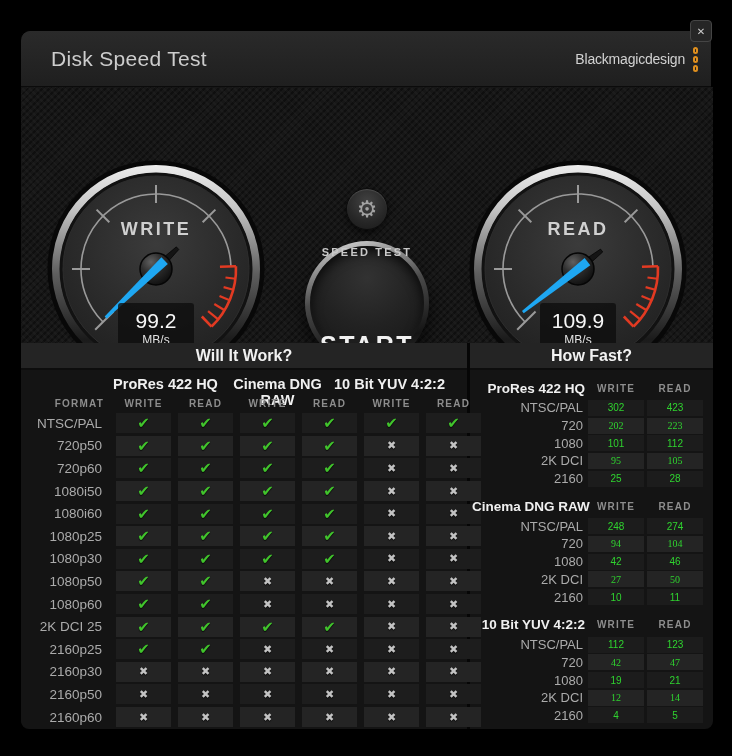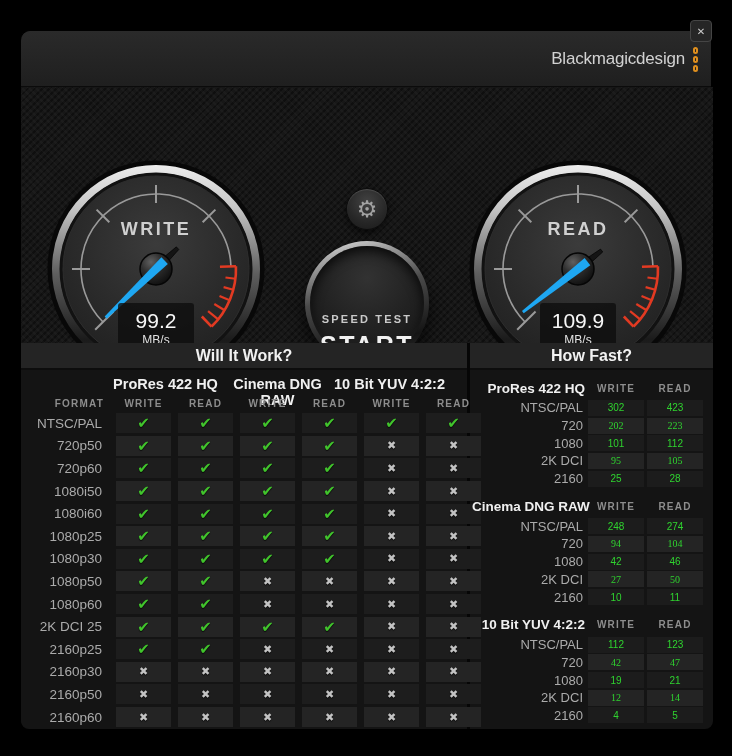--- a/index.html
+++ b/index.html
@@ -9,21 +9,21 @@
   .window{position:absolute;left:20px;top:30px;width:692px;height:698px;
     background:#151515;border-radius:10px 10px 8px 8px;border:1px solid #000;
     box-shadow:inset 0 1px 0 rgba(255,255,255,.08), 0 0 18px rgba(0,0,0,.9);}
 
   .titlebar{position:absolute;left:0;top:0;width:100%;height:56px;
     background:linear-gradient(180deg,#2a2a2a,#1f1f1f);
     border-radius:10px 10px 0 0;border-bottom:1px solid #0b0b0b;}
   .title{position:absolute;left:30px;top:0;line-height:56px;font-size:21px;
     color:#cdcdcd;letter-spacing:.3px;font-weight:400;}
   .brand{position:absolute;right:13px;top:0;height:56px;display:flex;align-items:center;gap:8px;}
-  .brand-text{color:#d2d2d2;font-size:17px;letter-spacing:-.2px;}
+  .brand-text{color:#d2d2d2;font-size:14px;letter-spacing:-.2px;}
   .logo-mark{display:flex;flex-direction:column;gap:2px;}
   .logo-sq{width:5px;height:7px;border:2.5px solid #df8f1e;border-radius:3px;}
 
   .close-btn{position:absolute;left:690px;top:20px;width:22px;height:22px;border-radius:4px;
     background:#262626;border:1px solid #454545;color:#cfcfcf;font-size:10px;font-weight:bold;
     display:flex;align-items:center;justify-content:center;cursor:pointer;z-index:5;}
 
   .gauge-area{position:absolute;left:0;top:56px;width:692px;height:256px;
     background-color:#171717;
     background-image:
@@ -40,21 +40,21 @@
     box-shadow:inset 0 1px 1px rgba(255,255,255,.14), 0 3px 6px rgba(0,0,0,.6);
     display:flex;align-items:center;justify-content:center;cursor:pointer;}
   .gear-glyph{font-size:23px;color:#a2a2a2;line-height:1;}
 
   .start-btn{position:absolute;left:284px;top:154px;width:124px;height:124px;border-radius:50%;
     background:linear-gradient(165deg,#ececec 0%,#a5a5a5 16%,#4a4a4a 42%,#141414 78%,#3a3a3a 100%);
     box-shadow:0 8px 16px rgba(0,0,0,.7);padding:5px;cursor:pointer;}
   .start-inner{width:100%;height:100%;border-radius:50%;
     background:radial-gradient(circle at 50% 28%, #323232 0%, #222 48%, #151515 100%);
     box-shadow:inset 0 5px 12px rgba(0,0,0,.75), inset 0 -2px 4px rgba(255,255,255,.04);
-    display:flex;flex-direction:column;align-items:center;justify-content:flex-end;gap:6px;}
+    display:flex;flex-direction:column;align-items:center;justify-content:space-between;gap:6px;}
   .start-sub{color:#c9c9c9;font-size:11px;font-weight:bold;letter-spacing:2.2px;}
   .start-main{color:#f1f1f1;font-size:25px;font-weight:bold;letter-spacing:2.5px;}
 
   .lower{position:absolute;left:0;top:312px;width:692px;height:386px;
     background:#141414;border-radius:0 0 8px 8px;}
   .panel-bar{position:absolute;top:0;height:27px;background:#242424;border-bottom:2px solid #0d0d0d;
     display:flex;align-items:center;justify-content:center;color:#f2f2f2;font-size:16px;font-weight:bold;}
   .bar-left{left:0;width:446px;}
   .bar-right{left:449px;width:243px;}
   .panel-divider{position:absolute;left:446px;top:0;width:3px;height:100%;background:#060606;}
@@ -86,20 +86,21 @@
   .hf-row.alt .hf-cell{background:#242424;font-family:Liberation Serif, serif;}
   .hf-section{margin-bottom:8px;}
 </style>
 </head>
 <body>
 
 <div class="stage">
   <div class="window">
 
     <div class="titlebar">
+      <div class="title">Disk Speed Test</div>
       <div class="brand">
         <span class="brand-text">Blackmagicdesign</span>
         <span class="logo-mark">
           <span class="logo-sq"></span>
           <span class="logo-sq"></span>
           <span class="logo-sq"></span>
         </span>
       </div>
     </div>
 

